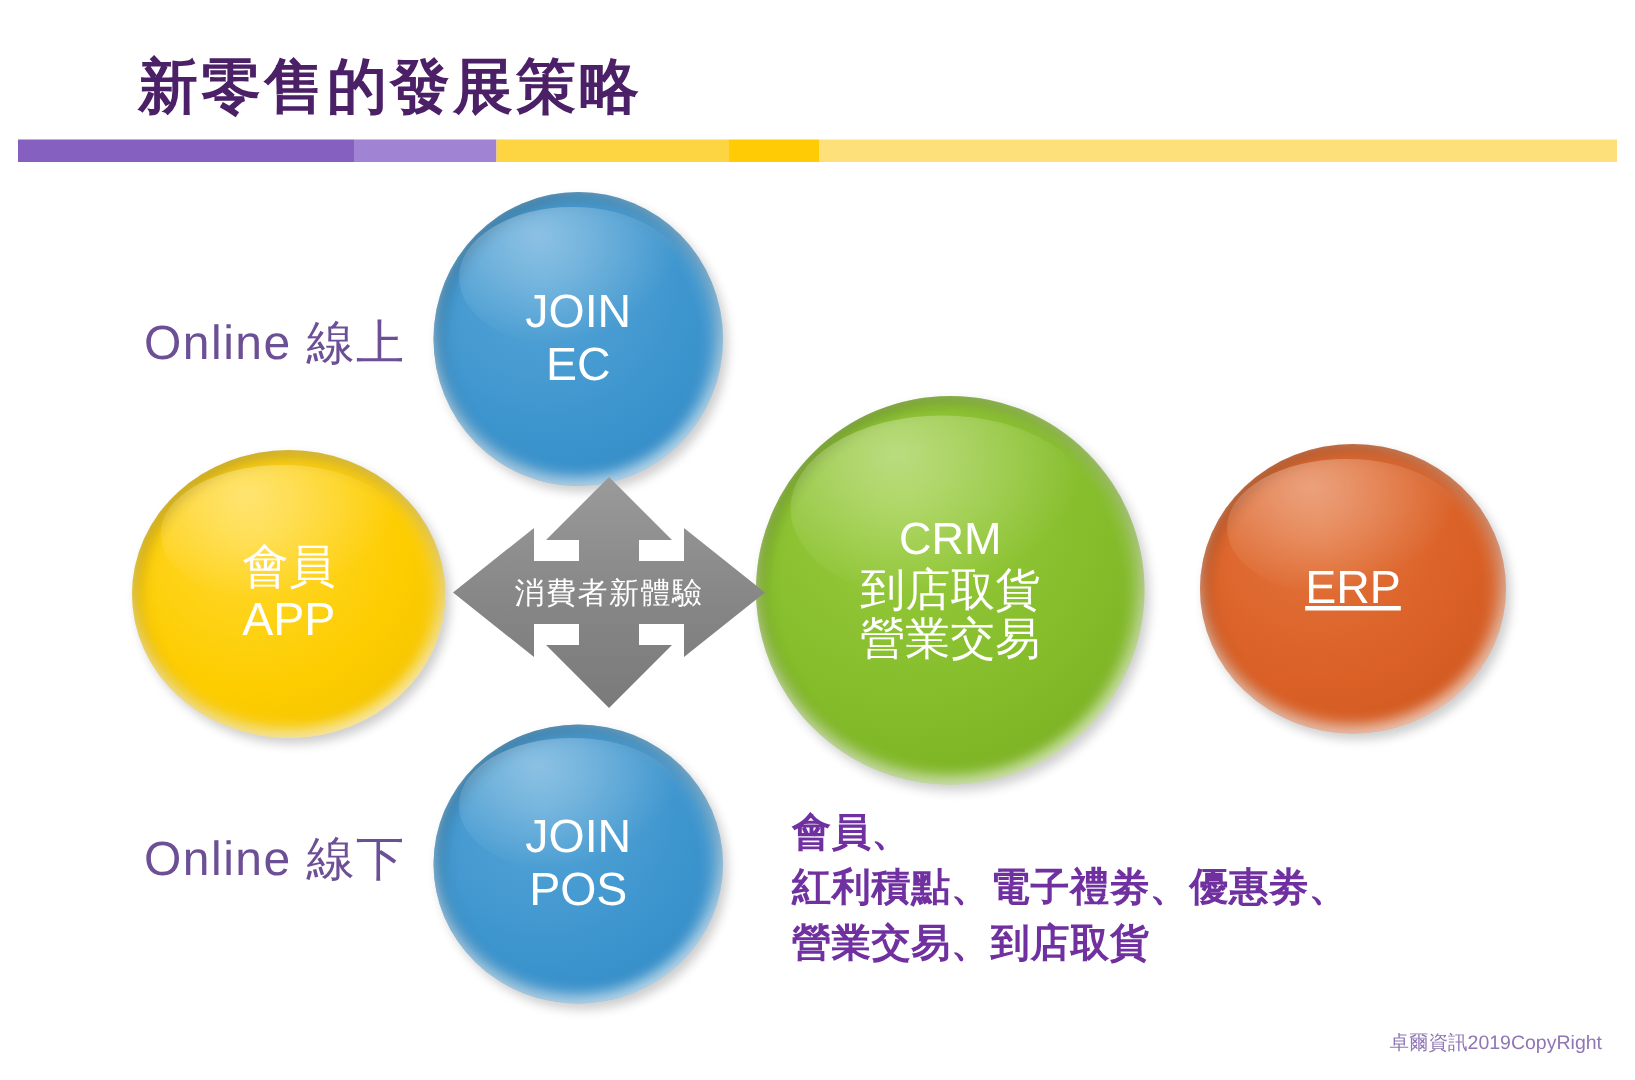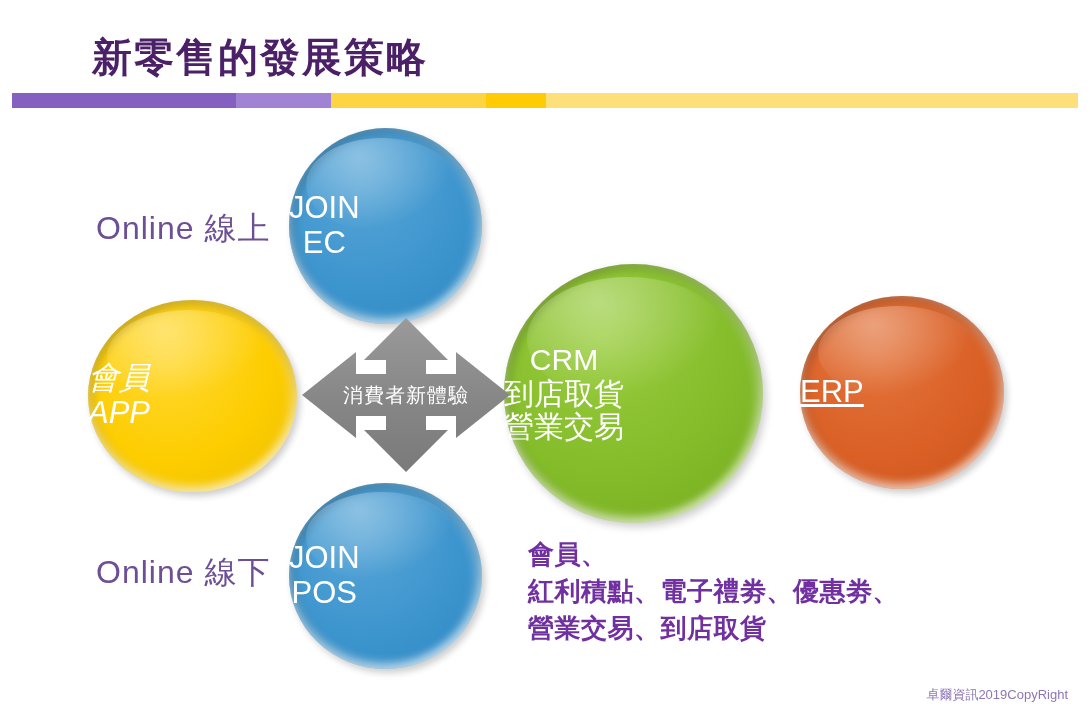--- a/index.html
+++ b/index.html
@@ -56,21 +56,21 @@
   }
   #label-online  { left: 96px;  top: 207px; }
   #label-offline { left: 96px;  top: 551px; }
 
   
   .node {
     position: absolute;
     border-radius: 50%;
     display: flex;
     align-items: center;
-    justify-content: flex-start;
+    justify-content: center;
     text-align: center;
     color: #ffffff;
     line-height: 1.12;
     box-sizing: border-box;
   }
   .node .node-label { position: relative; z-index: 3; }
   
   .node::before {
     content: "";
     position: absolute;
@@ -103,21 +103,20 @@
     background: radial-gradient(circle at 38% 30%, #55a4d6 0%, #3d95ce 55%, #2f87c2 100%);
     font-size: 31px;
     box-shadow: 3px 4px 7px rgba(0,0,0,0.20);
   }
   
   #node-member-app {
     left: 88px; top: 300px; width: 209px; height: 192px;
     background: radial-gradient(circle at 38% 30%, #ffd830 0%, #fdcd00 55%, #ecbe00 100%);
     font-size: 31px;
     box-shadow: 3px 4px 7px rgba(0,0,0,0.20);
-    font-style: italic;
   }
   
   #node-crm {
     left: 504px; top: 264px; width: 259px; height: 259px;
     background: radial-gradient(circle at 38% 28%, #9acd3f 0%, #84bc2a 55%, #76ab1f 100%);
     font-size: 30px;
     box-shadow: 3px 4px 8px rgba(0,0,0,0.20);
   }
   
   #node-erp {

